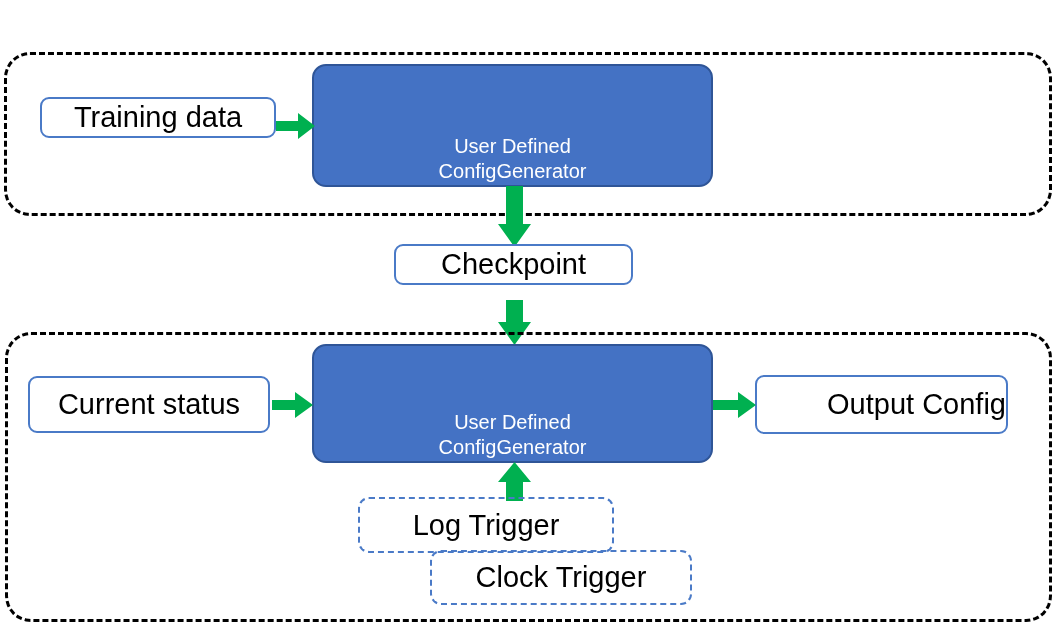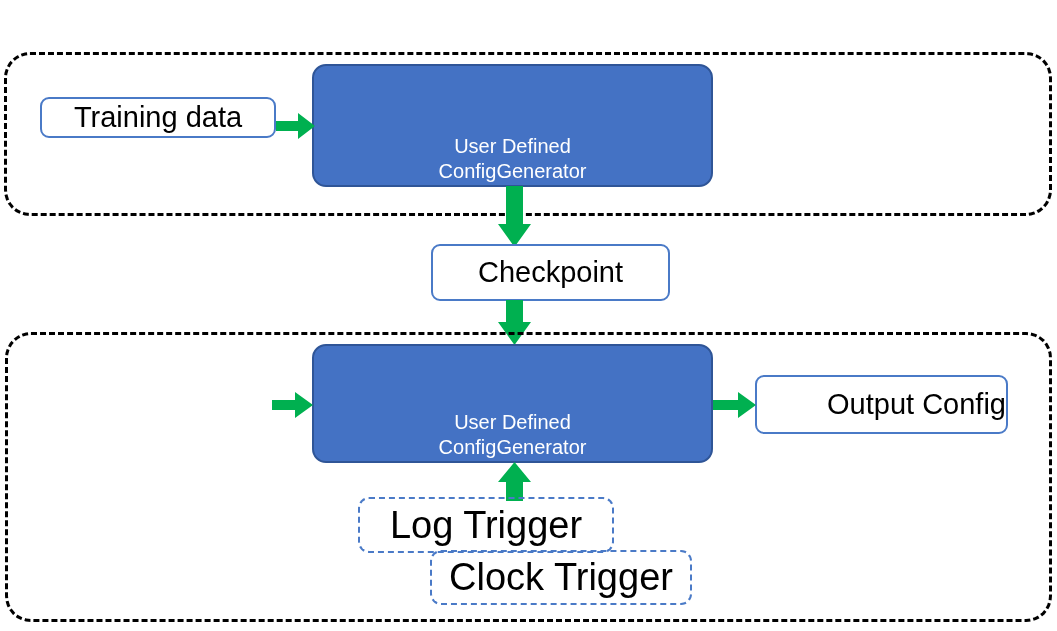--- a/index.html
+++ b/index.html
@@ -76,21 +76,21 @@
   .node-trigger {
     position: absolute;
     box-sizing: border-box;
     border: 2px dashed #4a7ac7;
     border-radius: 11px;
     background: transparent;
     display: flex;
     align-items: center;
     justify-content: center;
     color: #000000;
-    font-size: 38px;
+    font-size: 29px;
     line-height: 1.12;
     white-space: nowrap;
   }
 
   
   .arrow {
     position: absolute;
     pointer-events: none;
   }
   .arrow svg { display: block; overflow: visible; }
@@ -117,33 +117,36 @@
       <path d="M0 9 L22 9 L22 1 L39 14 L22 27 L22 19 L0 19 Z" fill="#00B050"></path>
     </svg>
   </div>
 
   <div class="arrow" style="left:498px; top:186px;">
     <svg width="34" height="62" viewBox="0 0 34 62">
       <path d="M8 0 L25 0 L25 38 L33 38 L16.5 61 L0 38 L8 38 Z" fill="#00B050"></path>
     </svg>
   </div>
 
-  <div class="node-plain" style="left:394px; top:244px; width:239px; height:57px;margin-left:37px;">
+  <div class="node-plain" style="left:394px; top:244px; width:239px; height:41px;">
     <span>Checkpoint</span>
   </div>
 
   <div class="arrow" style="left:498px; top:300px;">
     <svg width="34" height="46" viewBox="0 0 34 46">
       <path d="M8 0 L25 0 L25 22 L33 22 L16.5 45 L0 22 L8 22 Z" fill="#00B050"></path>
     </svg>
   </div>
 
 
   <div class="process-container" style="left:5px; top:332px; width:1047px; height:290px;"></div>
 
+  <div class="node-plain" style="left:28px; top:376px; width:242px; height:57px;">
+    <span>Current status</span>
+  </div>
 
   <div class="node-primary" style="left:312px; top:344px; width:401px; height:119px;">
     <span class="line">User Defined</span>
     <span class="line">ConfigGenerator</span>
   </div>
 
   <div class="arrow" style="left:272px; top:391px;">
     <svg width="42" height="28" viewBox="0 0 42 28">
       <path d="M0 9 L23 9 L23 1 L41 14 L23 27 L23 19 L0 19 Z" fill="#00B050"></path>
     </svg>

